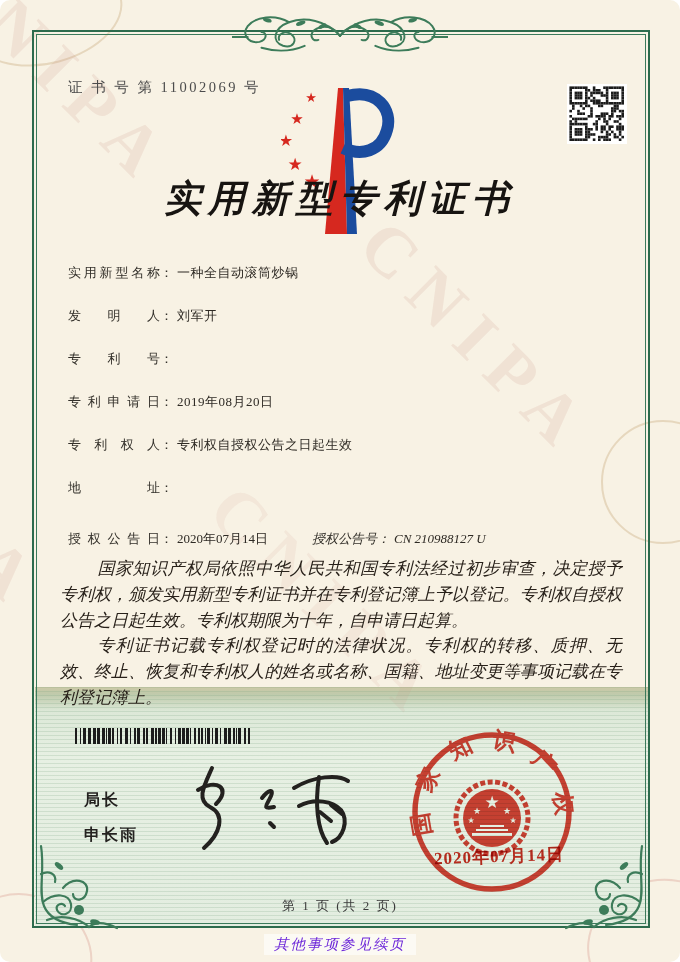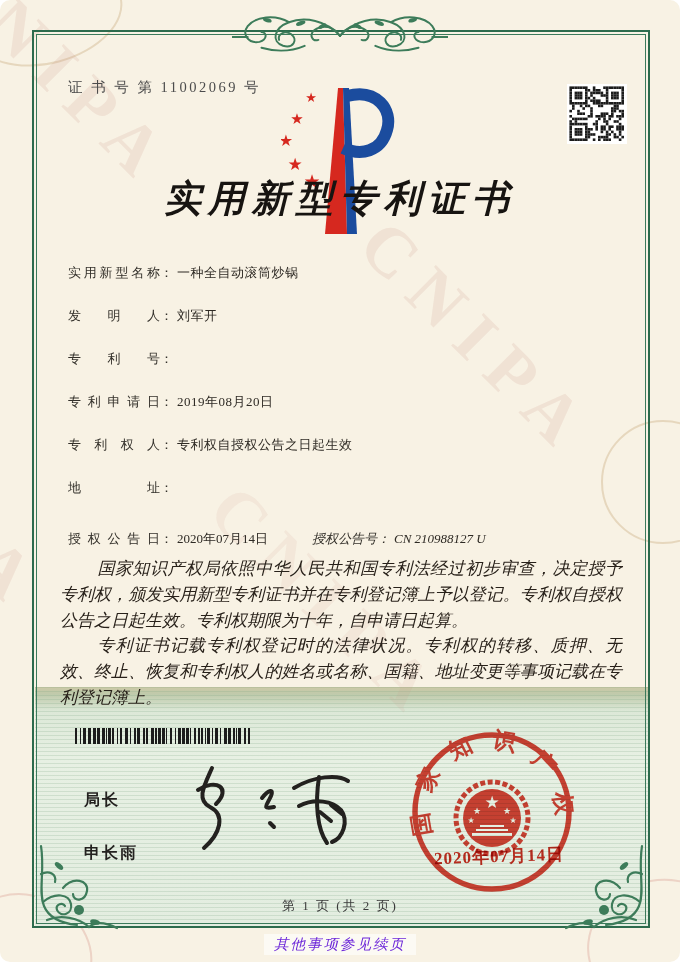--- a/index.html
+++ b/index.html
@@ -39,21 +39,21 @@
   .val{flex:1;letter-spacing:.5px;}
   .val.addr{max-width:452px;}
   .grant-second{margin-left:44px;display:flex;font-style:italic;}
   .paras{position:absolute;z-index:10;left:60px;top:556px;width:562px;
          font-size:17px;line-height:25.8px;color:#28211a;font-style:italic;text-align:justify;}
   .paras p{margin:0;text-indent:2.2em;}
   .barcode{position:absolute;z-index:10;left:75px;top:728px;width:178px;height:16px;}
   .signer{position:absolute;z-index:10;left:84px;top:790px;
           font-family:"Liberation Sans","DejaVu Sans",sans-serif;font-weight:bold;
           font-size:16px;color:#242220;letter-spacing:2px;}
-  .signer .name{margin-top:32px;}
+  .signer .name{margin-top:14px;}
   .signature{position:absolute;z-index:10;left:182px;top:760px;width:175px;height:95px;}
   .seal{position:absolute;z-index:11;left:402px;top:722px;width:180px;height:180px;
         mix-blend-mode:multiply;opacity:.93;}
   .seal-date{position:absolute;z-index:12;left:414px;top:845px;width:170px;text-align:center;
              font-size:17px;font-weight:bold;color:#cc2f22;letter-spacing:1px;
              transform:rotate(-2deg);mix-blend-mode:multiply;}
   .page-info{position:absolute;z-index:10;left:0;right:0;top:897px;text-align:center;
              font-size:13px;letter-spacing:2px;color:#3a3a3a;}
   .cont-note{position:absolute;z-index:10;left:0;right:0;top:934px;text-align:center;}
   .cont-note span{display:inline-block;background:rgba(255,255,255,.6);padding:1px 10px;

